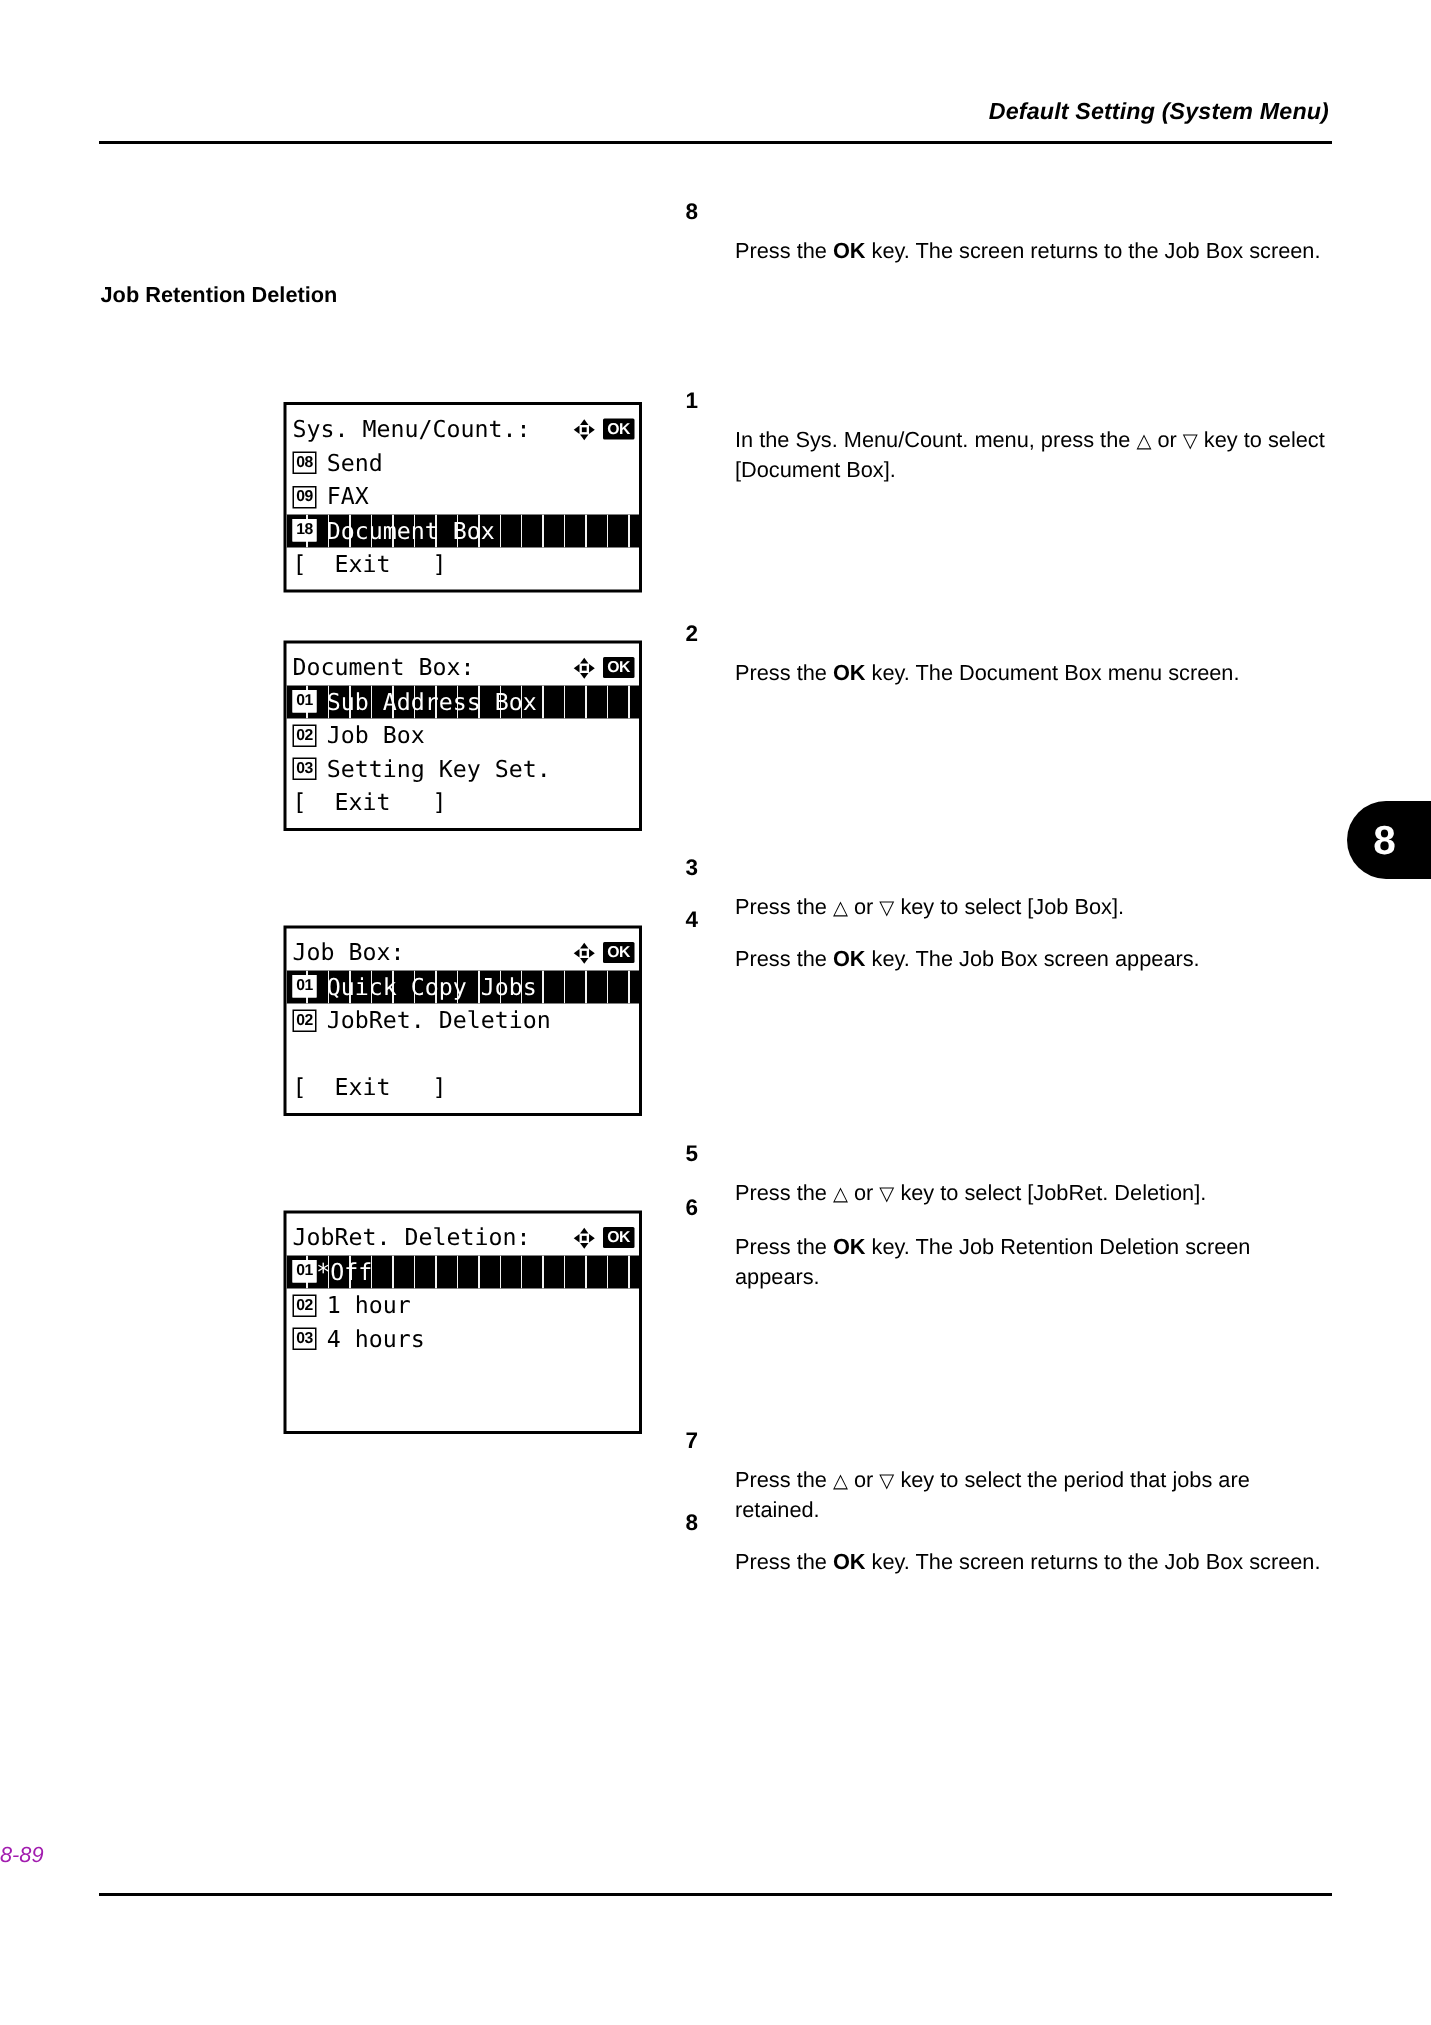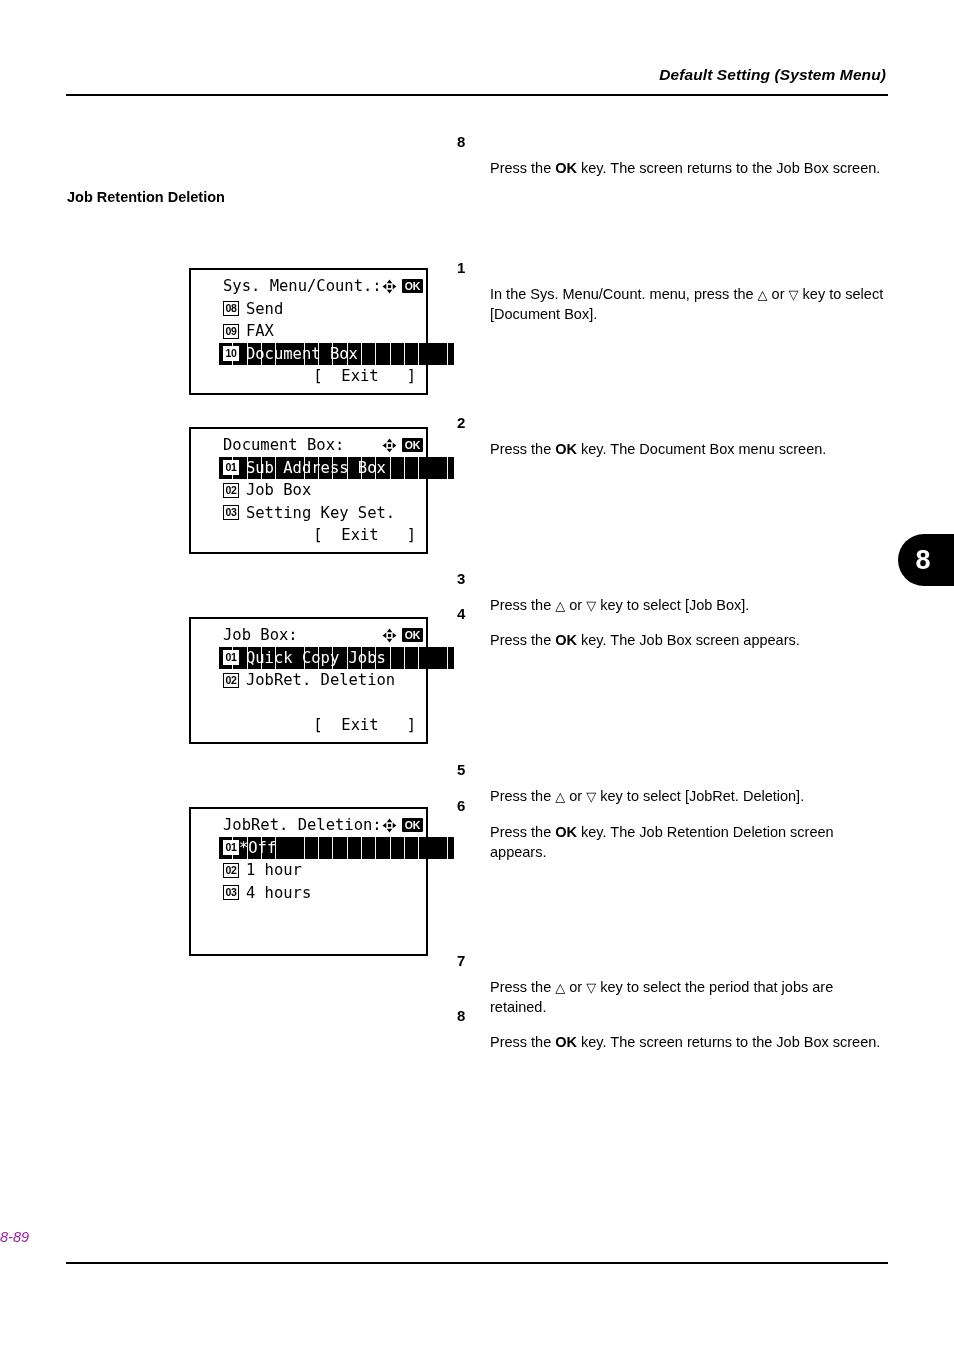--- a/index.html
+++ b/index.html
@@ -137,21 +137,20 @@
   }
   .lcd-row {
     position: relative;
     height: 22.5px;
     line-height: 22.5px;
     font-size: 15.5px;
     color: #000;
     white-space: pre;
     padding-left: 4px;
     box-sizing: border-box;
-    margin-left: 28px;
   }
   .lcd-row.title {
     padding-left: 4px;
   }
   .lcd-row.blank { color: transparent; }
 
   
   .title-icons {
     position: absolute;
     right: 3px;
@@ -232,21 +231,21 @@
     background-image: repeating-linear-gradient(
         to right,
         rgba(255,255,255,0) 0px,
         rgba(255,255,255,0) 13.3px,
         rgba(255,255,255,0.95) 13.3px,
         rgba(255,255,255,0.95) 14.3px);
   }
 
   
   .lcd-row.exit {
-    text-align: right;
+    text-align: left;
     padding-right: 10px;
     white-space: pre;
   }
 </style>
 </head>
 <body>
 
 <div class="page">
 
   <div class="header-title">Default Setting (System Menu)</div>
@@ -267,21 +266,21 @@
       <div class="lcd" style="top: 268px;">
         <div class="lcd-row title"><span>Sys. Menu/Count.:</span><div class="title-icons"><span style="display: block;"><svg class="dpad" viewBox="0 0 16 16" aria-hidden="true">
                 <polygon points="8,0.5 11,4.6 5,4.6" fill="#000"></polygon>
                 <polygon points="8,15.5 11,11.4 5,11.4" fill="#000"></polygon>
                 <polygon points="0.5,8 4.6,5 4.6,11" fill="#000"></polygon>
                 <polygon points="15.5,8 11.4,5 11.4,11" fill="#000"></polygon>
                 <rect x="6.3" y="6.3" width="3.4" height="3.4" fill="#000"></rect>
               </svg></span><span class="okbadge">OK</span></div></div>
         <div class="lcd-row item"><span class="numbadge">08</span><span class="item-label">Send</span></div>
         <div class="lcd-row item"><span class="numbadge">09</span><span class="item-label">FAX</span></div>
-        <div class="lcd-row item sel"><div class="cellgrid"></div><span class="numbadge">10</span><span class="item-label">Document Box</span></div>
+        <div class="lcd-row item sel"><div class="cellgrid"></div><span class="numbadge">18</span><span class="item-label">Document Box</span></div>
         <div class="lcd-row exit">[  Exit   ]</div>
       </div>
       <div class="lcd" style="top: 427px;">
         <div class="lcd-row title"><span>Document Box:</span><div class="title-icons"><span style="display: block;"><svg class="dpad" viewBox="0 0 16 16" aria-hidden="true">
                 <polygon points="8,0.5 11,4.6 5,4.6" fill="#000"></polygon>
                 <polygon points="8,15.5 11,11.4 5,11.4" fill="#000"></polygon>
                 <polygon points="0.5,8 4.6,5 4.6,11" fill="#000"></polygon>
                 <polygon points="15.5,8 11.4,5 11.4,11" fill="#000"></polygon>
                 <rect x="6.3" y="6.3" width="3.4" height="3.4" fill="#000"></rect>
               </svg></span><span class="okbadge">OK</span></div></div>

